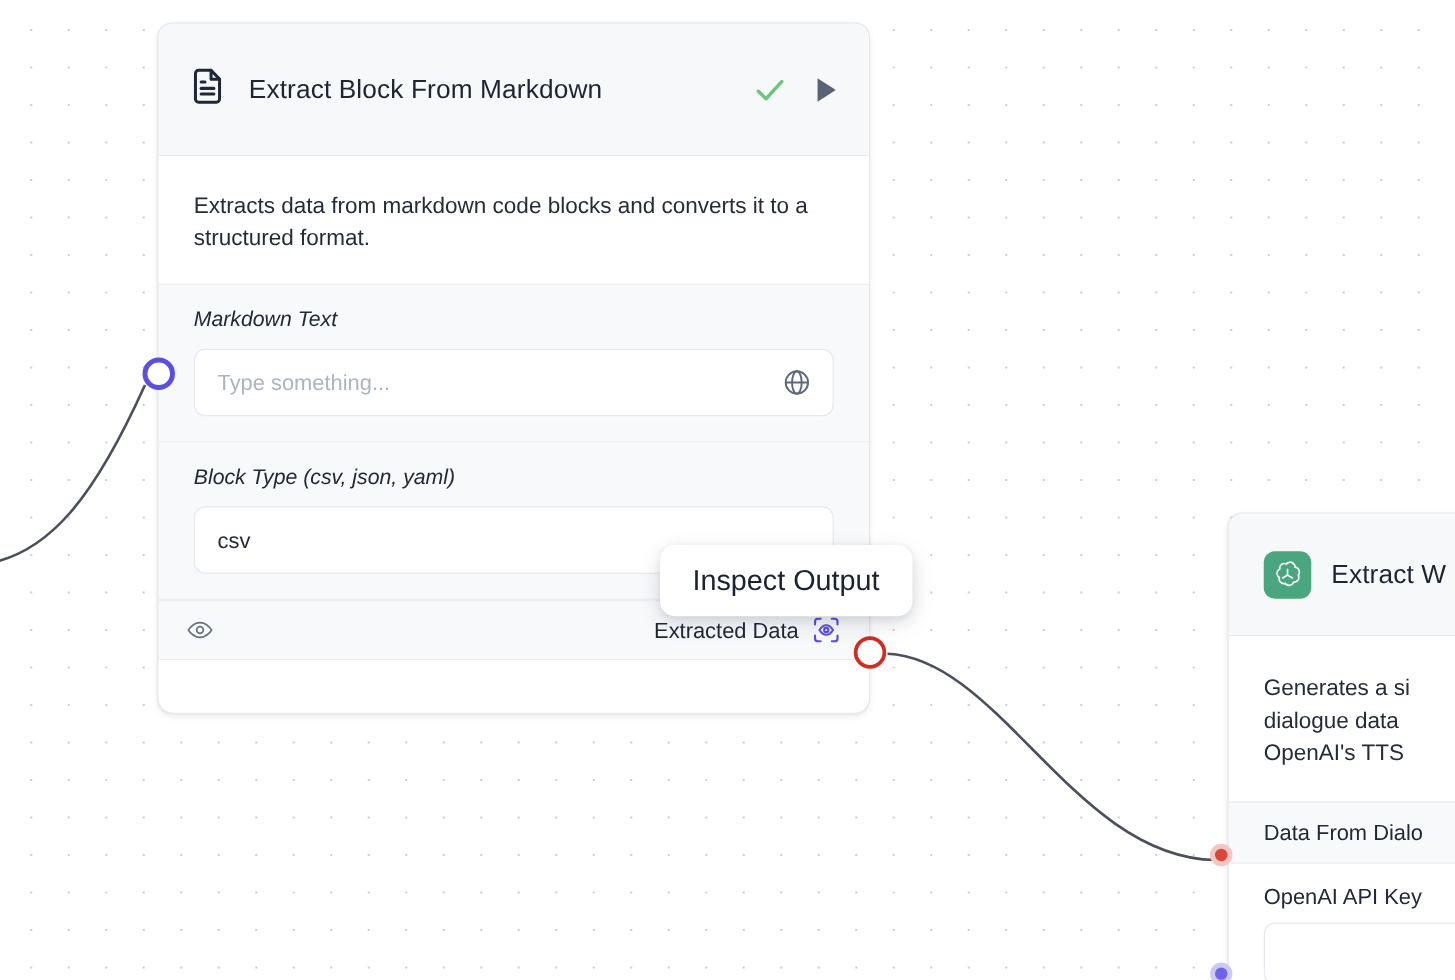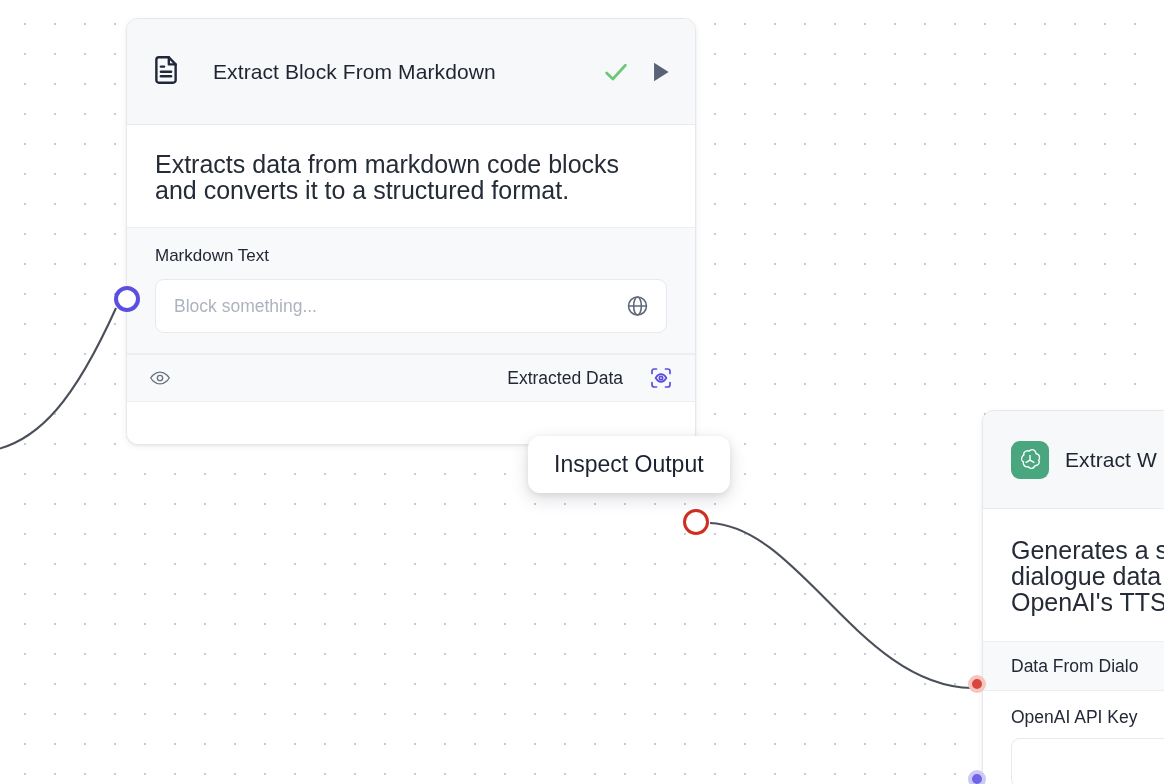--- a/index.html
+++ b/index.html
@@ -28,52 +28,53 @@
     border: 1px solid #e6e8ec;
     border-radius: 12px;
     box-shadow: 0 2px 6px rgba(16,24,40,.06), 0 1px 2px rgba(16,24,40,.05);
   }
   .node-header {
     background: #f7f8fa;
     border-bottom: 1px solid #e9ebef;
     border-radius: 12px 12px 0 0;
     display: flex;
     align-items: center;
-    gap: 30px;
+    gap: 16px;
     padding: 0 22px;
   }
   .node-title {
     font-size: 21px;
     color: #1e2430;
     letter-spacing: .1px;
     white-space: nowrap;
   }
   .header-actions { margin-left: auto; display: flex; align-items: center; gap: 16px; }
   .icon-btn { display: flex; align-items: center; justify-content: center; cursor: pointer; }
 
   .node-desc {
     padding: 26px 28px 24px 28px;
-    font-size: 25px;
+    font-size: 18px;
     line-height: 26px;
     color: #252b37;
     background: #ffffff;
   }
 
   .field-block {
     background: #f8f9fb;
     border-top: 1px solid #eceef2;
     border-bottom: 1px solid #eceef2;
     padding: 18px 28px 20px 28px;
     position: relative;
   }
   .field-label {
     font-size: 17px;
     color: #222835;
     margin-bottom: 13px;
     white-space: nowrap;
+    font-style: italic;
   }
   .field-input {
     position: relative;
     background: #ffffff;
     border: 1px solid #e7e9ee;
     border-radius: 9px;
     height: 54px;
     display: flex;
     align-items: center;
     padding: 0 18px;
@@ -85,21 +86,20 @@
 
   .output-row {
     background: #f8f9fb;
     border-top: 1px solid #eceef2;
     border-bottom: 1px solid #eceef2;
     height: 48px;
     display: flex;
     align-items: center;
     padding: 0 22px;
     position: relative;
-    gap: 16px;
   }
   .output-label {
     margin-left: auto;
     font-size: 17.5px;
     color: #222835;
     margin-right: 10px;
     white-space: nowrap;
   }
   .node-footer { height: 42px; background: #ffffff; border-radius: 0 0 12px 12px; }
 
@@ -208,31 +208,37 @@
           </svg>
         </span>
       </span>
     </div>
 
     <div class="node-desc">Extracts data from markdown code blocks and converts it to a structured format.</div>
 
     <div class="field-block">
       <div class="field-label">Markdown Text</div>
       <div class="field-input">
-        <span class="placeholder">Block something...</span>
+        <span class="placeholder">Type something...</span>
         <span class="trailing">
           <svg width="25" height="25" viewBox="0 0 24 24" fill="none" stroke="#5f6878" stroke-width="1.5">
             <circle cx="12" cy="12" r="8.6"></circle>
             <ellipse cx="12" cy="12" rx="3.7" ry="8.6"></ellipse>
             <path d="M3.4 12h17.2"></path>
           </svg>
         </span>
       </div>
     </div>
 
+    <div class="field-block" style="border-top:none;">
+      <div class="field-label">Block Type (csv, json, yaml)</div>
+      <div class="field-input">
+        <span>csv</span>
+      </div>
+    </div>
 
     <div class="output-row">
       <span class="icon-btn">
         <svg width="22" height="22" viewBox="0 0 24 24" fill="none" stroke="#6b7382" stroke-width="1.5">
           <path d="M1.9 12S5.6 5.6 12 5.6 22.1 12 22.1 12 18.4 18.4 12 18.4 1.9 12 1.9 12z"></path>
           <circle cx="12" cy="12" r="2.9"></circle>
         </svg>
       </span>
       <span class="output-label">Extracted Data</span>
       <span class="icon-btn">

